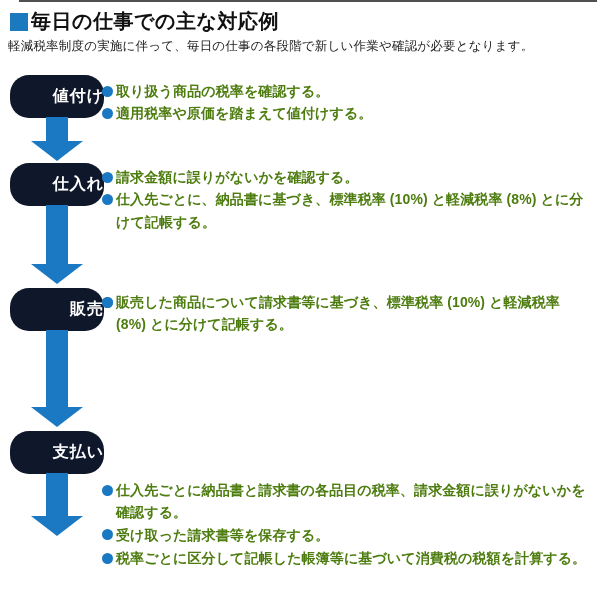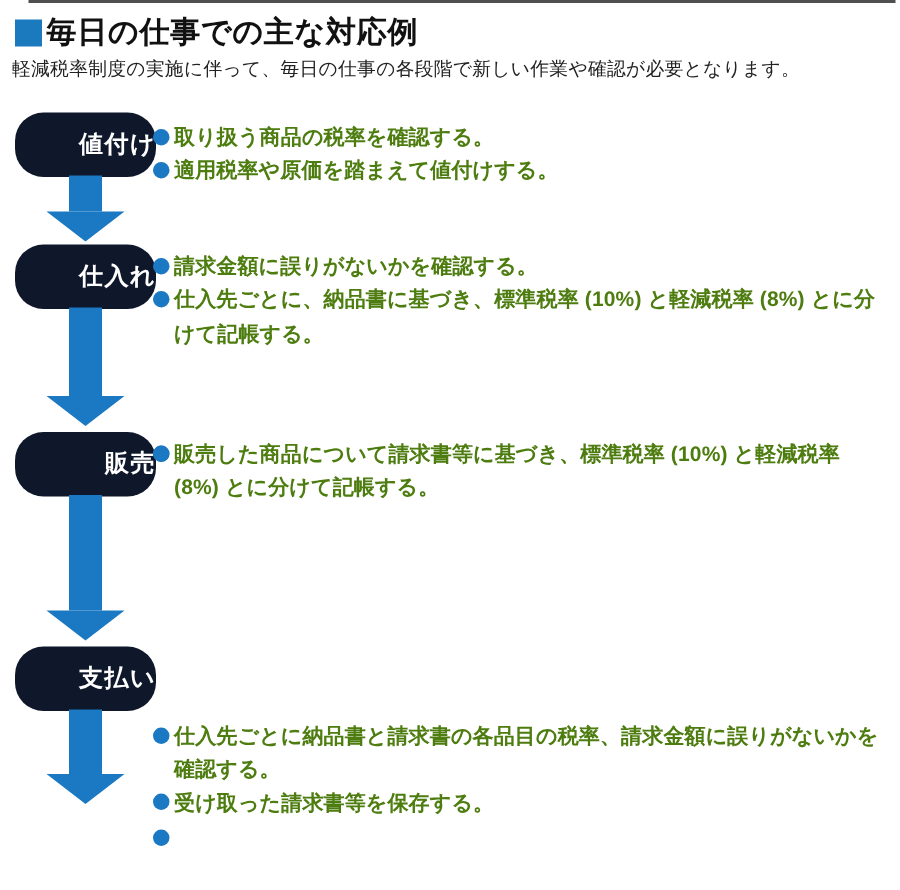--- a/index.html
+++ b/index.html
@@ -134,16 +134,16 @@
   <ul class="items t4">
     <li><span class="dot"></span><span>仕入先ごとに納品書と請求書の各品目の税率、請求金額に誤りがないかを確認する。</span></li>
     <li><span class="dot"></span><span>受け取った請求書等を保存する。</span></li>
   </ul>
   <div class="arrow a4">
     <div class="stem"></div>
     <div class="head"></div>
   </div>
 
   <ul class="items t5">
-    <li><span class="dot"></span></li>
+    <li><span class="dot"></span><span>税率ごとに区分して記帳した帳簿等に基づいて消費税の税額を計算する。</span></li>
   </ul>
 
 </div>
 
 </body></html>

